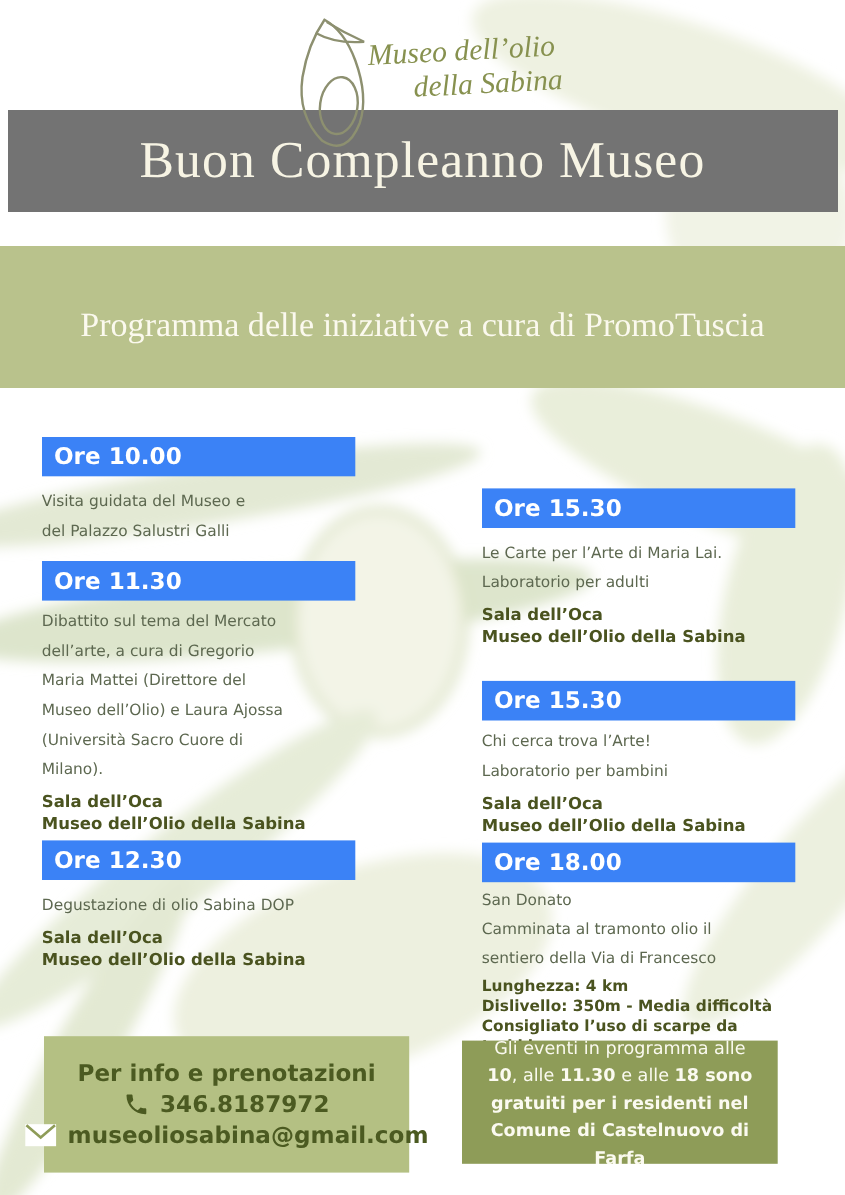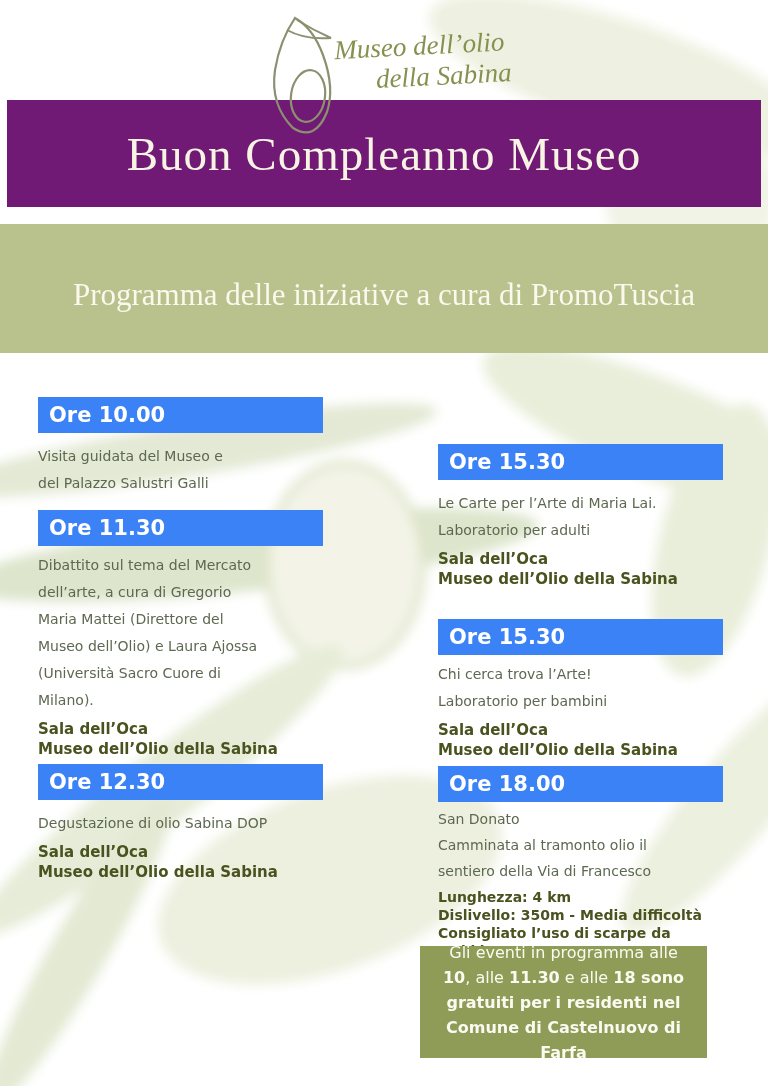--- a/index.html
+++ b/index.html
@@ -20,22 +20,22 @@
   
   .logo {
     position: absolute;
     left: 235px; top: 0;
     width: 310px; height: 142px;
     z-index: 5;
   }
   
   .banner {
     position: absolute;
-    left: 7px; right: 7px; top: 100px; height: 107px;
-    background: #701a75;
+    left: 7px; right: 7px; top: 100px; height: 92px;
+    background: #737373;
     display: flex; align-items: center; justify-content: center;
     z-index: 2;
   }
   .banner-title {
     font-family: "Liberation Serif", "DejaVu Serif", serif;
     font-size: 47px;
     font-weight: 400;
     letter-spacing: 1px;
     color: #f7f4e4;
   }
@@ -226,18 +226,38 @@
       <div class="time-bar">Ore 18.00</div>
       <div class="event-title">San Donato
 Camminata al tramonto olio il
 sentiero della Via di Francesco</div>
       <div class="event-detail">Lunghezza: 4 km
 Dislivello: 350m - Media difficoltà
 Consigliato l’uso di scarpe da trekking</div>
     </section>
   </div>
 
+  <div class="info-box">
+    <div class="info-heading">Per info e prenotazioni</div>
+    <div class="info-row">
+      <span class="ic">
+        <svg width="24" height="24" viewBox="0 0 24 24">
+            <path fill="#4b5a21" d="M6.62 10.79c1.44 2.83 3.76 5.14 6.59 6.59l2.2-2.2c.27-.27.67-.36 1.02-.24 1.12.37 2.33.57 3.57.57.55 0 1 .45 1 1V20c0 .55-.45 1-1 1-9.39 0-17-7.61-17-17 0-.55.45-1 1-1h3.5c.55 0 1 .45 1 1 0 1.25.2 2.45.57 3.57.11.35.03.74-.24 1.02l-2.21 2.2z"></path>
+          </svg>
+      </span>
+      <span>346.8187972</span>
+    </div>
+    <div class="info-row">
+      <span class="ic">
+        <svg width="30" height="22" viewBox="0 0 30 22">
+            <rect x="1" y="1" width="28" height="20" fill="#ffffff"></rect>
+            <polyline points="2,2 15,13 28,2" fill="none" stroke="#8e9c58" stroke-width="2.4"></polyline>
+          </svg>
+      </span>
+      <span>museoliosabina@gmail.com</span>
+    </div>
+  </div>
 
   <div class="notice-box">
     <div><span>Gli eventi in programma alle </span><span class="b">10</span><span>, alle </span><span class="b">11.30</span><span> e alle </span><span class="b">18 sono gratuiti per i residenti nel Comune di Castelnuovo di Farfa</span></div>
   </div>
 
 </div>
 
 </body></html>

